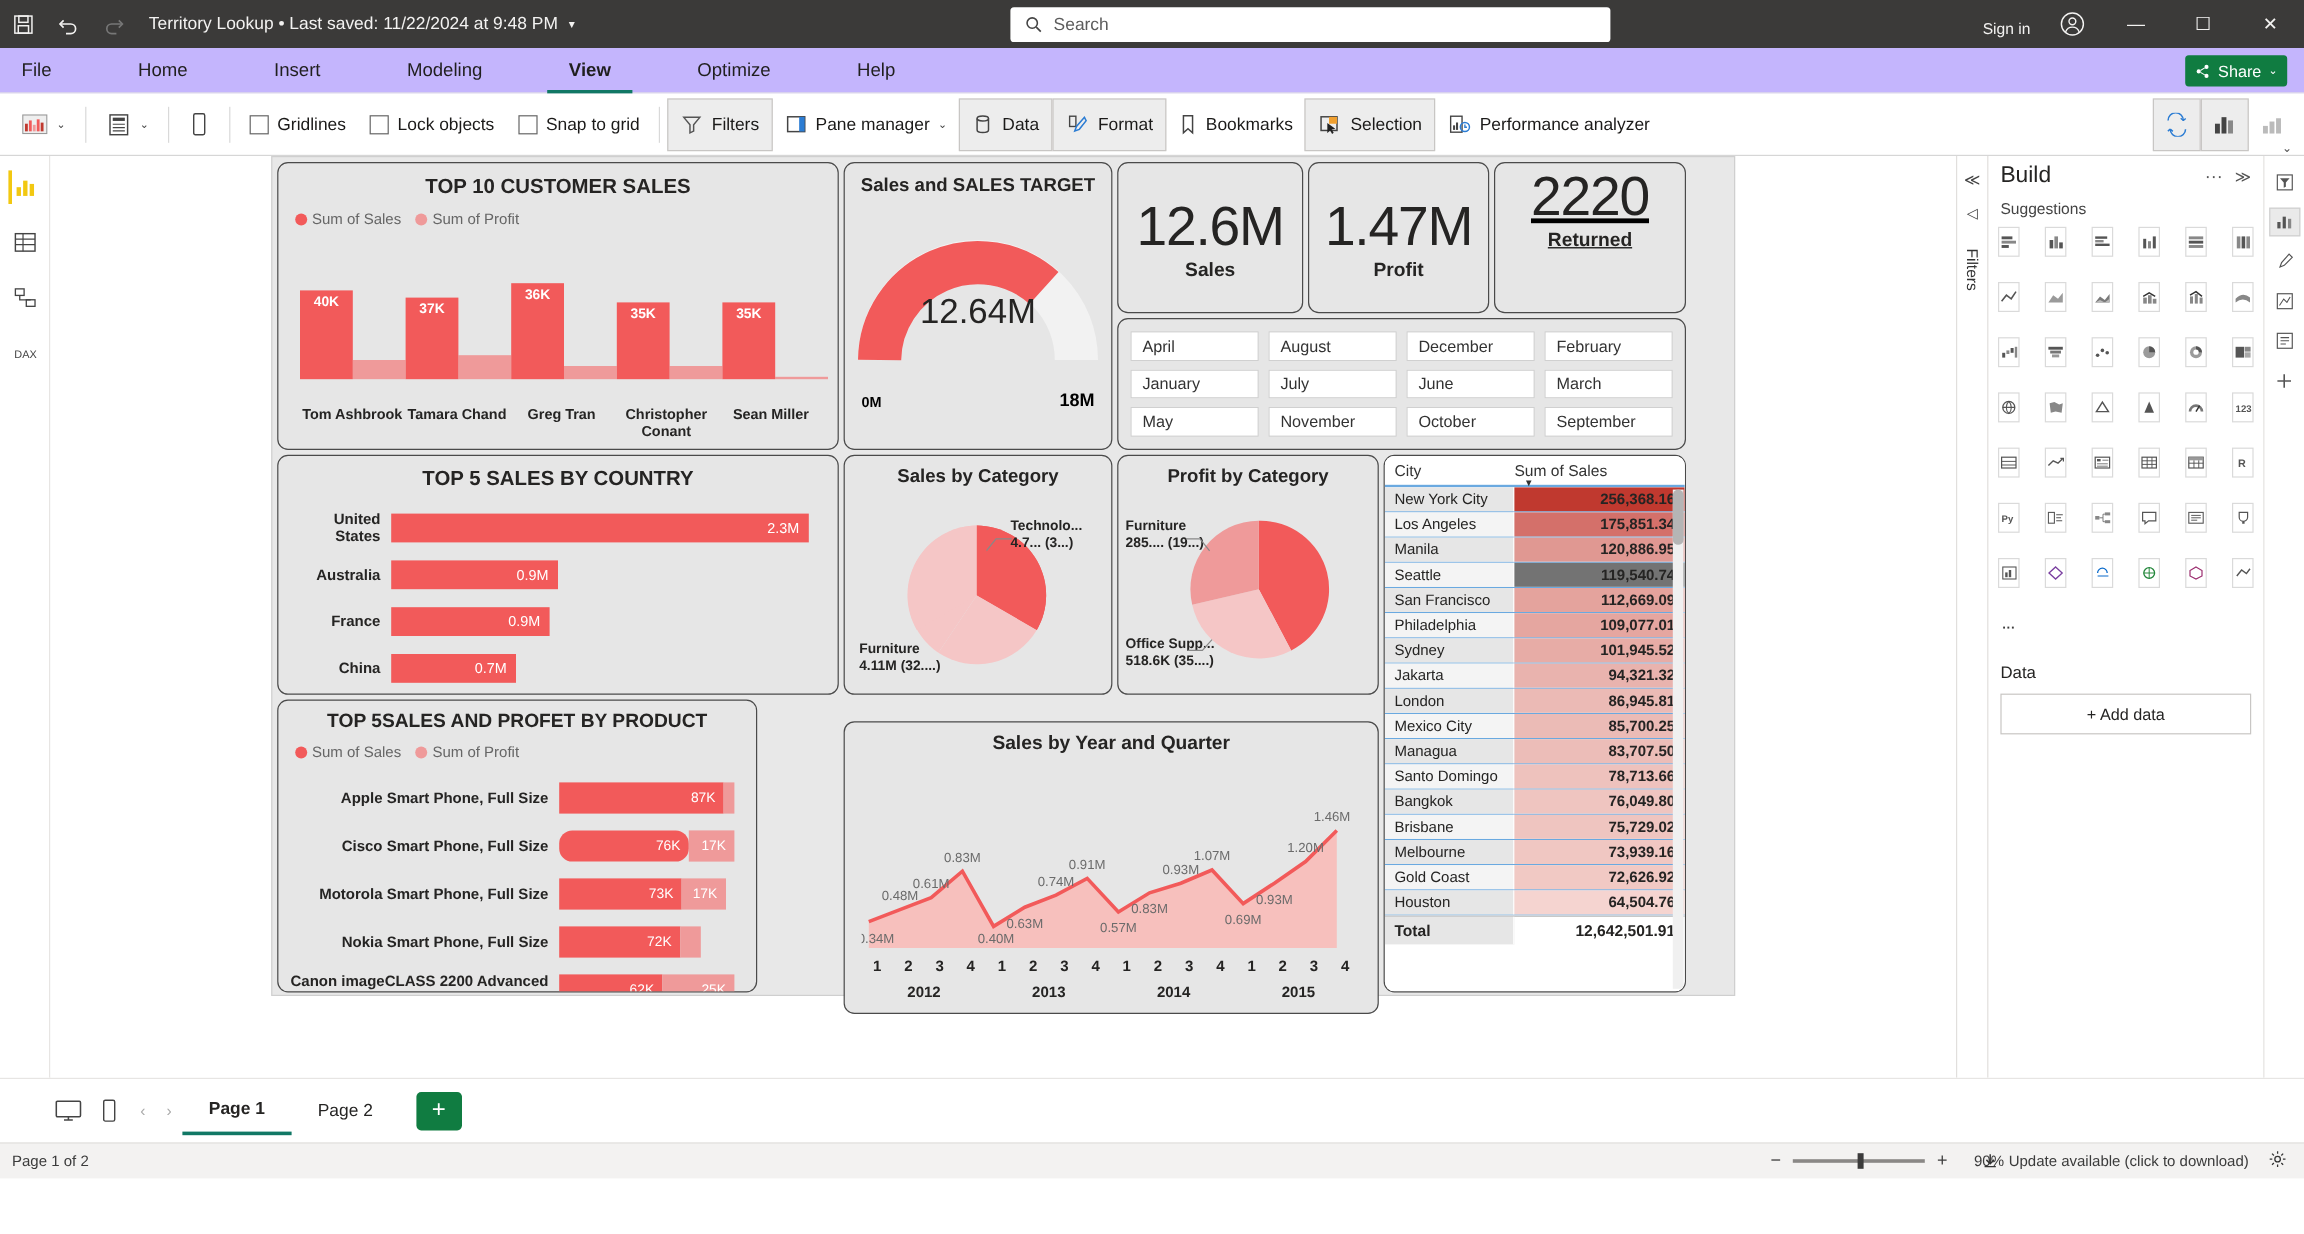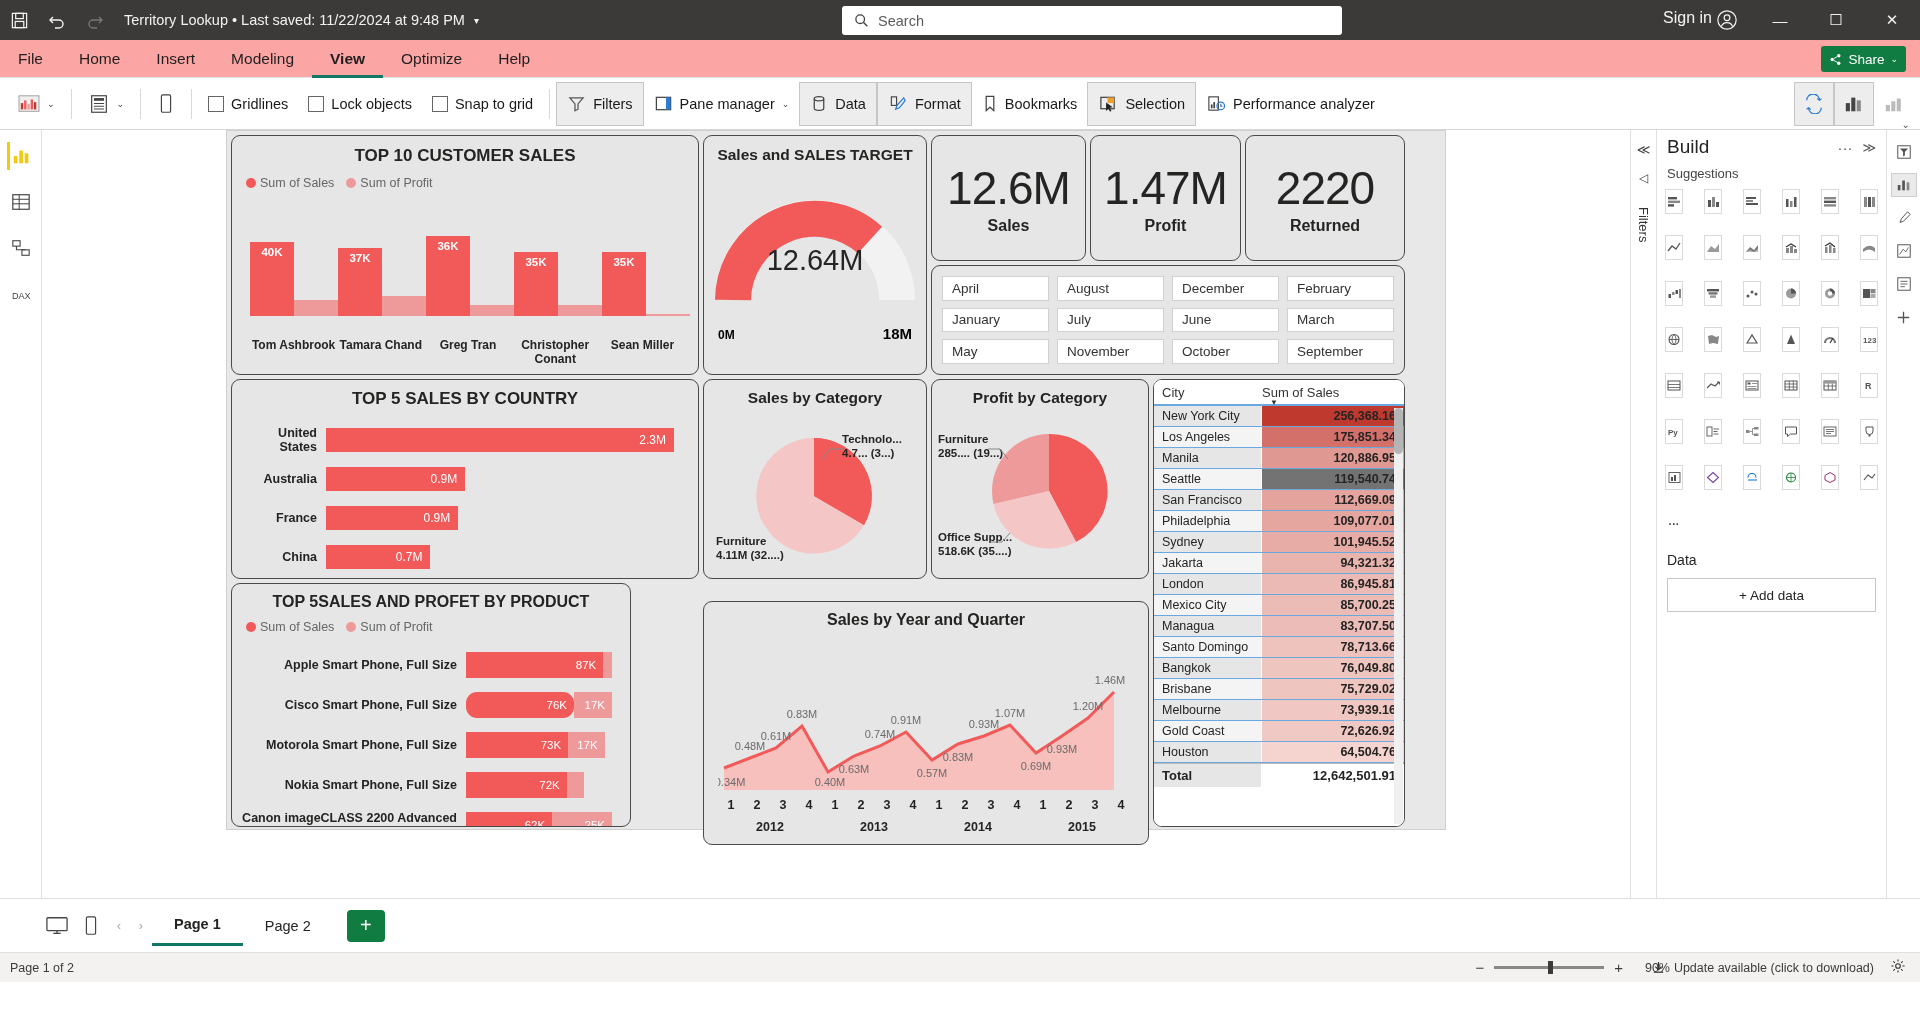--- a/index.html
+++ b/index.html
@@ -18,26 +18,26 @@
   .tb-icon svg { display:block; }
   .tb-title { font-size: 14.5px; margin-left: 10px; white-space: nowrap; }
   .tb-caret { margin-left: 9px; font-size: 10px; }
   .searchbox {
     position: absolute; left: 842px; top: 6px; width: 500px; height: 29px;
     background: #fff; border-radius: 3px; display: flex; align-items: center;
     padding-left: 12px; color: #5c5c5c; font-size: 14.5px;
   }
   .searchbox .sico { margin-right: 9px; display:flex; }
   .tb-right { position: absolute; right: 0; top: 0; height: 40px; display: flex; align-items: center; }
-  .signin { font-size: 16px; display: flex; align-items: flex-start; gap: 4px; margin-right: 14px; cursor: pointer;}
+  .signin { font-size: 13px; display: flex; align-items: flex-end; gap: 24px; margin-right: 14px; cursor: pointer;}
   .wbtn { width: 56px; height: 40px; display:flex; align-items:center; justify-content:center; font-size: 15px; cursor: pointer;}
   
   .menubar {
-    height: 38px; background: #fca5a5; display: flex; align-items: center;
-    border-bottom: 1px solid #e5e5e5; position: relative;
+    height: 38px; background: #c4b5fd; display: flex; align-items: center;
+    border-bottom: 1px solid #e5e5e5; position: relative; gap: 36px;
   }
   .menu-item { padding: 0 18px; font-size: 15.5px; color: #201f1e; line-height: 38px; height:38px; cursor: pointer; }
   .menu-item.active { font-weight: bold; border-bottom: 3px solid #117865; }
   .share-btn {
     position: absolute; right: 14px; top: 6px; height: 26px;
     background: #107c41; color: #fff; border-radius: 3px; font-size: 13.5px;
     display: flex; align-items: center; padding: 0 8px; gap: 6px; cursor: pointer;
   }
   .share-btn .chev { font-size: 9px; }
   
@@ -459,21 +459,21 @@
       </div>
 
       <div class="viz" style="left:704px; top:4px; width:155px; height:126px; display:flex; flex-direction:column; justify-content:center;">
         <div class="card-val">12.6M</div>
         <div class="card-lbl">Sales</div>
       </div>
       <div class="viz" style="left:863px; top:4px; width:151px; height:126px; display:flex; flex-direction:column; justify-content:center;">
         <div class="card-val">1.47M</div>
         <div class="card-lbl">Profit</div>
       </div>
-      <div class="viz" style="left:1018px; top:4px; width:160px; height:126px; display:flex; flex-direction:column; justify-content:center;">
+      <div class="viz" style="left:1018px; top:4px; width:160px; height:126px; display:flex; flex-direction:column; justify-content:flex-start;text-decoration:underline;">
         <div class="card-val">2220</div>
         <div class="card-lbl">Returned</div>
       </div>
 
       <div class="viz" style="left:704px; top:134px; width:474px; height:110px;">
         <div class="slicer-grid">
           <div class="slicer-item">April</div>
           <div class="slicer-item">August</div>
           <div class="slicer-item">December</div>
           <div class="slicer-item">February</div>

